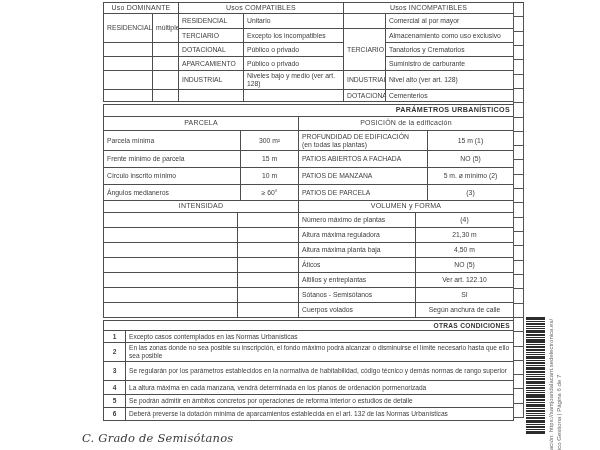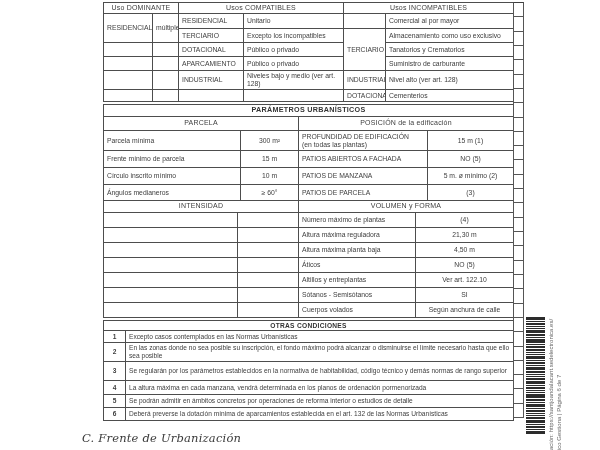--- a/index.html
+++ b/index.html
@@ -25,21 +25,21 @@
     overflow:hidden;
     vertical-align:middle;
   }
   table.t{border:1.5px solid #3e3e3e;}
   td.ctr{text-align:center;}
   td.lbl{text-align:left;padding-left:4px;}
   td.dr{border-right:1px dotted #6a6a6a;}
   td.dl{border-left:1px dotted #6a6a6a;}
   td.hdr{text-align:center;font-size:7px;letter-spacing:.2px;}
   td.title{
-    text-align:center;font-size:7.2px;font-weight:bold;letter-spacing:.3px;
+    text-align:right;font-size:7.2px;font-weight:bold;letter-spacing:.3px;
     padding-left:5px;color:#333;
   }
   td.pre{white-space:pre-line;}
   tr.h10{height:10px;} tr.h11{height:11px;} tr.h12{height:12px;}
   tr.h13{height:13px;} tr.h14{height:14px;} tr.h15{height:15px;}
   tr.h16{height:16px;} tr.h17{height:17px;} tr.h19{height:19px;}
   tr.h20{height:20px;}
 
   #t-usos{left:103px;top:2px;width:410px;}
   #t-parcela{left:103px;top:104px;width:410px;}
@@ -357,15 +357,15 @@
       <div class="bar" style="height: 2px; margin-bottom: 1px;"></div>
       <div class="bar" style="height: 1px; margin-bottom: 1px;"></div>
       <div class="bar" style="height: 3px; margin-bottom: 1px;"></div>
     </div>
 
   <div class="vtext">
     <div>ación: https://santjoandalacant.sedelectronica.es/</div>
     <div>ico Gestiona | Página 6 de 7</div>
   </div>
 
-  <div class="footer-label">C. Frente de Urbanización</div>
+  <div class="footer-label">C. Grado de Semisótanos</div>
 
 </div>
 
 </body></html>

